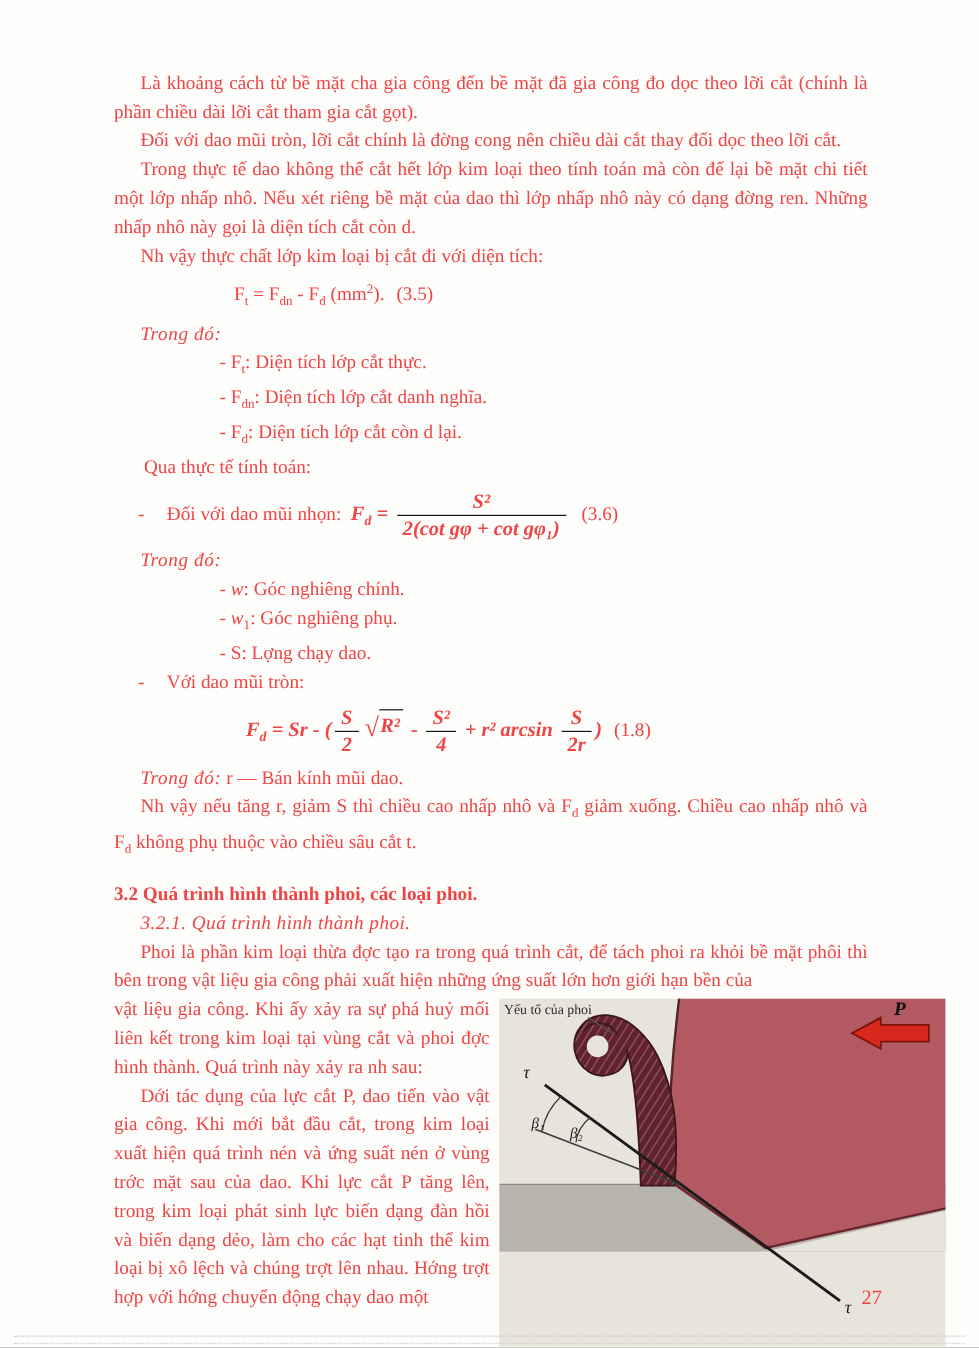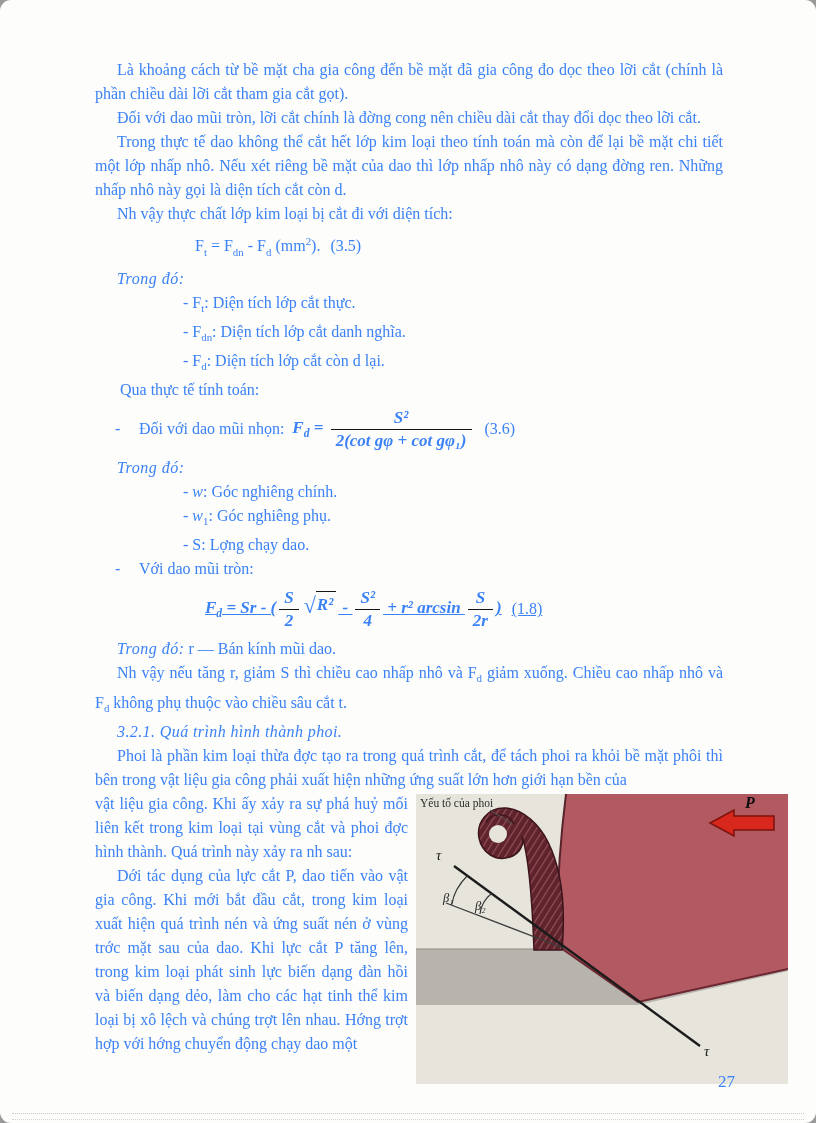--- a/index.html
+++ b/index.html
@@ -1,35 +1,35 @@
 <!DOCTYPE html>
 <html><head>
 <meta charset="utf-8">
 <style>
   * { box-sizing: border-box; }
   html, body { margin:0; padding:0; background:#9a9a9a; }
   .page {
     width:816px; height:1123px; margin:0 auto; position:relative;
-    background:#fdfdfb; overflow:hidden; color:#3b82f6;
-    font-family:"Liberation Serif","DejaVu Serif",serif; font-size:16px;border-radius:11px;
+    background:#fdfdfb; overflow:hidden; color:#ef4444;
+    font-family:"Liberation Serif","DejaVu Serif",serif; font-size:16px;
   }
   .content { position:absolute; left:95px; top:58px; width:628px; line-height:24px; text-align:justify; }
   p { margin:0; }
   .para { text-indent:22px; }
   .formula-line { display:flex; align-items:center; }
   .f35 { margin:3px 0 3px 100px; }
   .ref { margin-left:10px; white-space:nowrap; }
   .trong-do { font-style:italic; margin-left:22px; letter-spacing:0.5px; }
   .sublist { margin-left:88px; }
   .qua { margin-left:25px; }
   .dash { width:8px; }
   .flabel { margin:0 8px 0 16px; white-space:nowrap; }
   .f36 { margin:6px 0 6px 20px; }
   .round-line { margin-left:20px; }
-  .f37 { margin:7px 0 7px 110px;text-decoration:underline; }
+  .f37 { margin:7px 0 7px 110px; }
   .math-bold { font-weight:bold; font-style:italic; font-size:17px; }
   .math { white-space:nowrap; }
   .frac { display:inline-flex; flex-direction:column; text-align:center; vertical-align:middle; margin:0 3px; line-height:1.15; }
   .frac .num { display:block; padding:0 5px 1px; border-bottom:1.6px solid #161616; }
   .frac .den { display:block; padding:1px 5px 0; }
   .sqrt { display:inline-flex; align-items:stretch; margin:0 2px; }
   .sqrt .radical { font-style:normal; font-size:1.3em; line-height:1; align-self:flex-end; }
   .sqrt .radicand { border-top:1.6px solid #161616; padding:1px 3px 0 1px; }
   sub, sup { font-size:0.68em; }
   .trongdo-r { margin-left:22px; }
@@ -109,20 +109,21 @@
       <span class="ref">(1.8)</span>
     </div>
 
     <p class="trongdo-r">
       <span class="lead">Trong đó:</span>
       <span>r — Bán kính mũi dao.</span>
     </p>
 
     <p class="para">Nh vậy nếu tăng r, giảm S thì chiều cao nhấp nhô và F<sub>d</sub> giảm xuống. Chiều cao nhấp nhô và F<sub>d</sub> không phụ thuộc vào chiều sâu cắt t.</p>
 
+    <p class="heading2">3.2 Quá trình hình thành phoi, các loại phoi.</p>
     <p class="heading3">3.2.1. Quá trình hình thành phoi.</p>
 
     <p class="para">Phoi là phần kim loại thừa đợc tạo ra trong quá trình cắt, để tách phoi ra khỏi bề mặt phôi thì bên trong vật liệu gia công phải xuất hiện những ứng suất lớn hơn giới hạn bền của</p>
 
     <div class="figure">
       <svg width="372" height="300" viewBox="0 0 372 300">
         <defs>
           <pattern id="hatch" width="6" height="6" patternUnits="userSpaceOnUse" patternTransform="rotate(32)">
             <rect width="6" height="6" fill="#5f232c"></rect>
             <line x1="0" y1="0" x2="0" y2="6" stroke="#92505a" stroke-width="2.4"></line>

